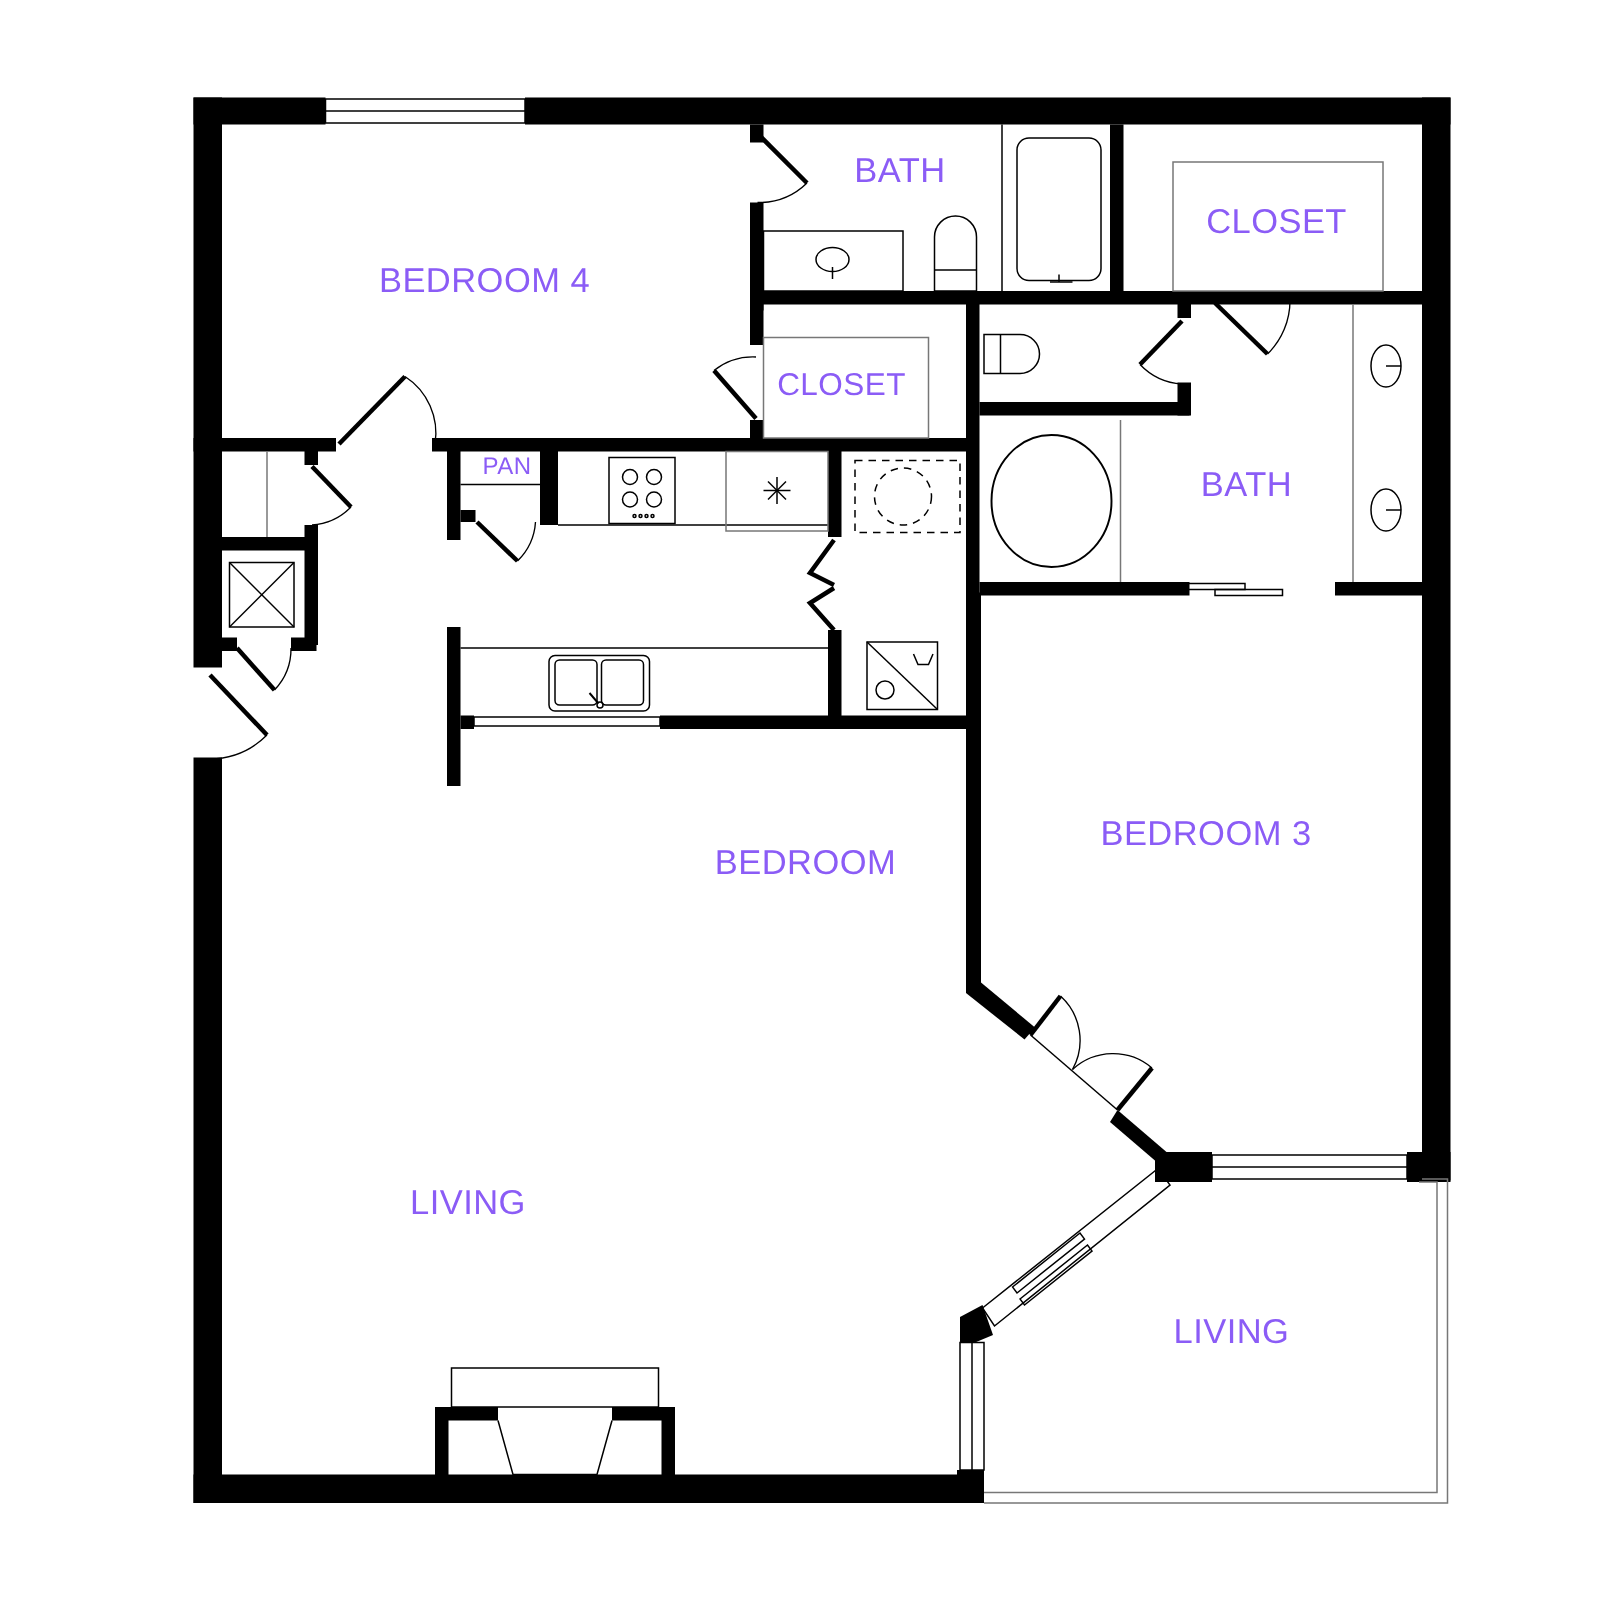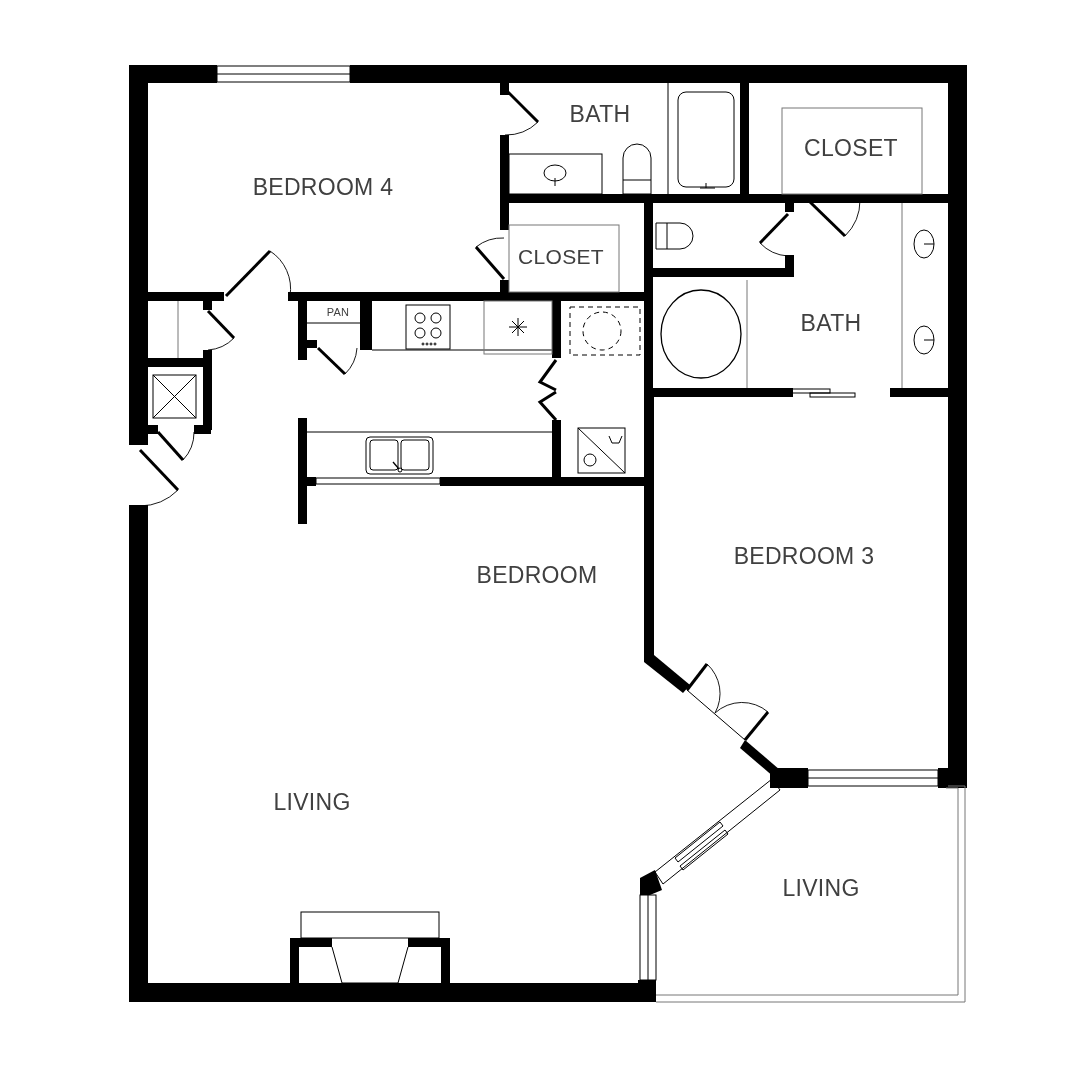--- a/index.html
+++ b/index.html
@@ -5,22 +5,22 @@
   html,body{margin:0;padding:0;background:#ffffff;}
   body{width:1080px;height:1080px;overflow:hidden;position:relative;}
   svg{position:absolute;left:0;top:0;}
   .w{fill:#000;}
   .thin{fill:none;stroke:#000;stroke-width:1;}
   .thin2{fill:none;stroke:#000;stroke-width:1.3;}
   .grey{fill:none;stroke:#777;stroke-width:1;}
   .door{fill:none;stroke:#000;stroke-width:3;}
   .arc{fill:none;stroke:#000;stroke-width:0.9;}
   .dash{fill:none;stroke:#000;stroke-width:1;stroke-dasharray:5 4;}
-  .lbl{position:absolute;font-family:"Liberation Sans",sans-serif;font-size:23px;color:#404040;white-space:nowrap;transform:translate(-50%,-50%);letter-spacing:0.3px;}
-  .lbl.sm{font-size:11px;}
+  .lbl{position:absolute;font-family:"Liberation Sans",sans-serif;font-size:23px;color:#8b5cf6;white-space:nowrap;transform:translate(-50%,-50%);letter-spacing:0.3px;}
+  .lbl.sm{font-size:16px;}
 </style>
 </head>
 <body>
 
 <svg width="1080" height="1080" viewBox="0 0 1080 1080" xmlns="http://www.w3.org/2000/svg">
 
   <g>
 
     <rect class="w" x="129" y="65" width="88" height="18"></rect>
     <rect class="w" x="350" y="65" width="617" height="18"></rect>

